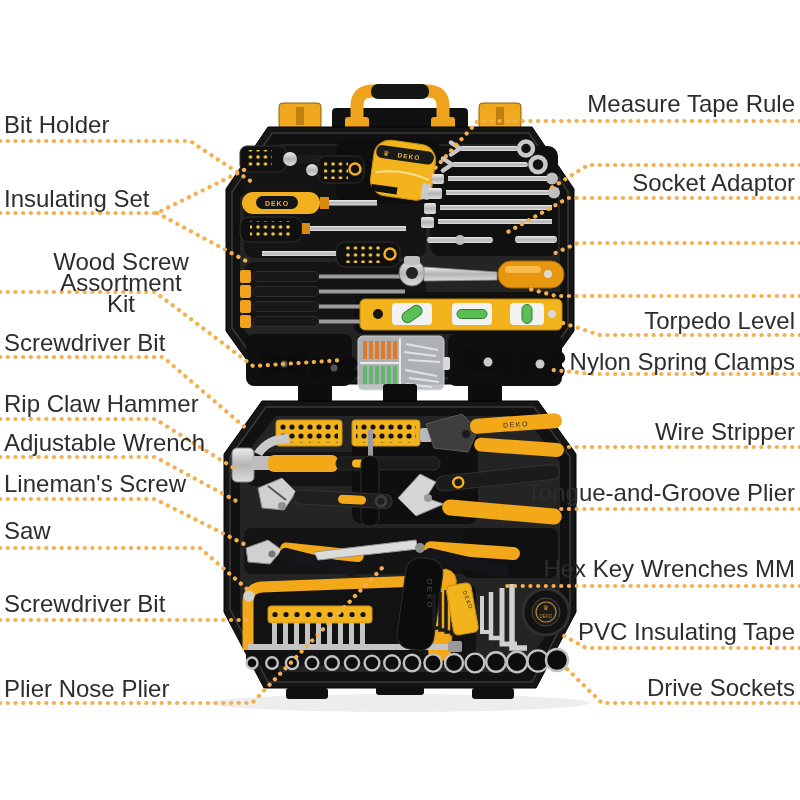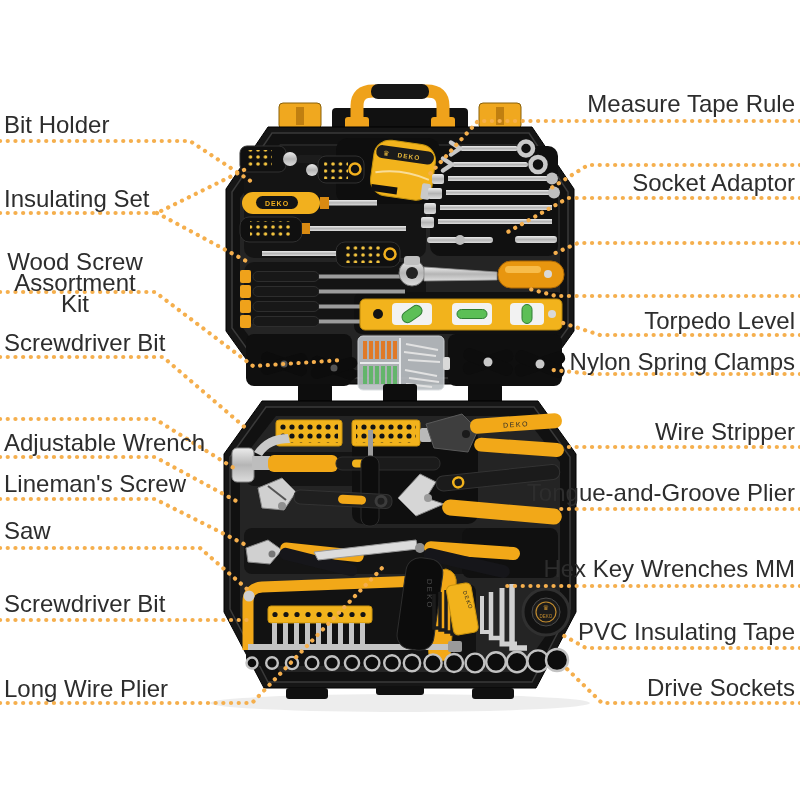--- a/index.html
+++ b/index.html
@@ -3,21 +3,21 @@
 <meta charset="utf-8">
 <style>
   html,body{margin:0;padding:0;background:#ffffff;}
   #stage{position:relative;width:800px;height:800px;background:#fff;overflow:hidden;
          font-family:"Liberation Sans",sans-serif;}
   #art{position:absolute;left:0;top:0;}
   .lbl{position:absolute;font-size:24px;line-height:21px;color:var(--text-color,#2d2d2d);
        white-space:nowrap;}
   .lbl.left{left:4px;text-align:center;}
   .lbl.right{right:5px;text-align:right;}
-  .lbl.wrap{white-space:normal;}
+  .lbl.wrap{white-space:normal;margin-left:46px;}
   .lbl.wrap.left{width:142px;}
   .lbl.wrap.right{width:152px;}
   .dots polyline{fill:none;stroke:var(--dot-color,#F5AF4D);stroke-width:4.2;
        stroke-linecap:round;stroke-dasharray:0.1 7.6;}
   svg text{font-family:"Liberation Sans",sans-serif;}
 </style>
 </head>
 <body>
 
 <div id="stage">
@@ -448,25 +448,26 @@
     <polyline points="800,586 506,586"></polyline>
     <polyline points="800,648 586,648 559,633"></polyline>
     <polyline points="800,703 602,703 565,667"></polyline>
   </g>
 </svg>
 
 <div class="lbl left" style="top:114px">Bit Holder</div>
 <div class="lbl left" style="top:188px">Insulating Set</div>
 <div class="lbl left wrap" style="top:251px">Wood Screw Assortment Kit</div>
 <div class="lbl left" style="top:332px">Screwdriver Bit</div>
+<div class="lbl left" style="top:393px">Rip Claw Hammer</div>
 <div class="lbl left" style="top:432px">Adjustable Wrench</div>
 <div class="lbl left" style="top:473px">Lineman's Screw</div>
 <div class="lbl left" style="top:520px">Saw</div>
 <div class="lbl left" style="top:593px">Screwdriver Bit</div>
-<div class="lbl left" style="top:678px">Long Wire Plier</div>
+<div class="lbl left" style="top:678px">Plier Nose Plier</div>
 
 <div class="lbl right" style="top:93px">Measure Tape Rule</div>
 <div class="lbl right" style="top:172px">Socket Adaptor</div>
 <div class="lbl right" style="top:310px">Torpedo Level</div>
 <div class="lbl right" style="top:351px">Nylon Spring Clamps</div>
 <div class="lbl right" style="top:421px">Wire Stripper</div>
 <div class="lbl right" style="top:482px">Tongue-and-Groove Plier</div>
 <div class="lbl right" style="top:621px">PVC Insulating Tape</div>
 <div class="lbl right" style="top:558px">Hex Key Wrenches MM</div>
 <div class="lbl right" style="top:677px">Drive Sockets</div>

